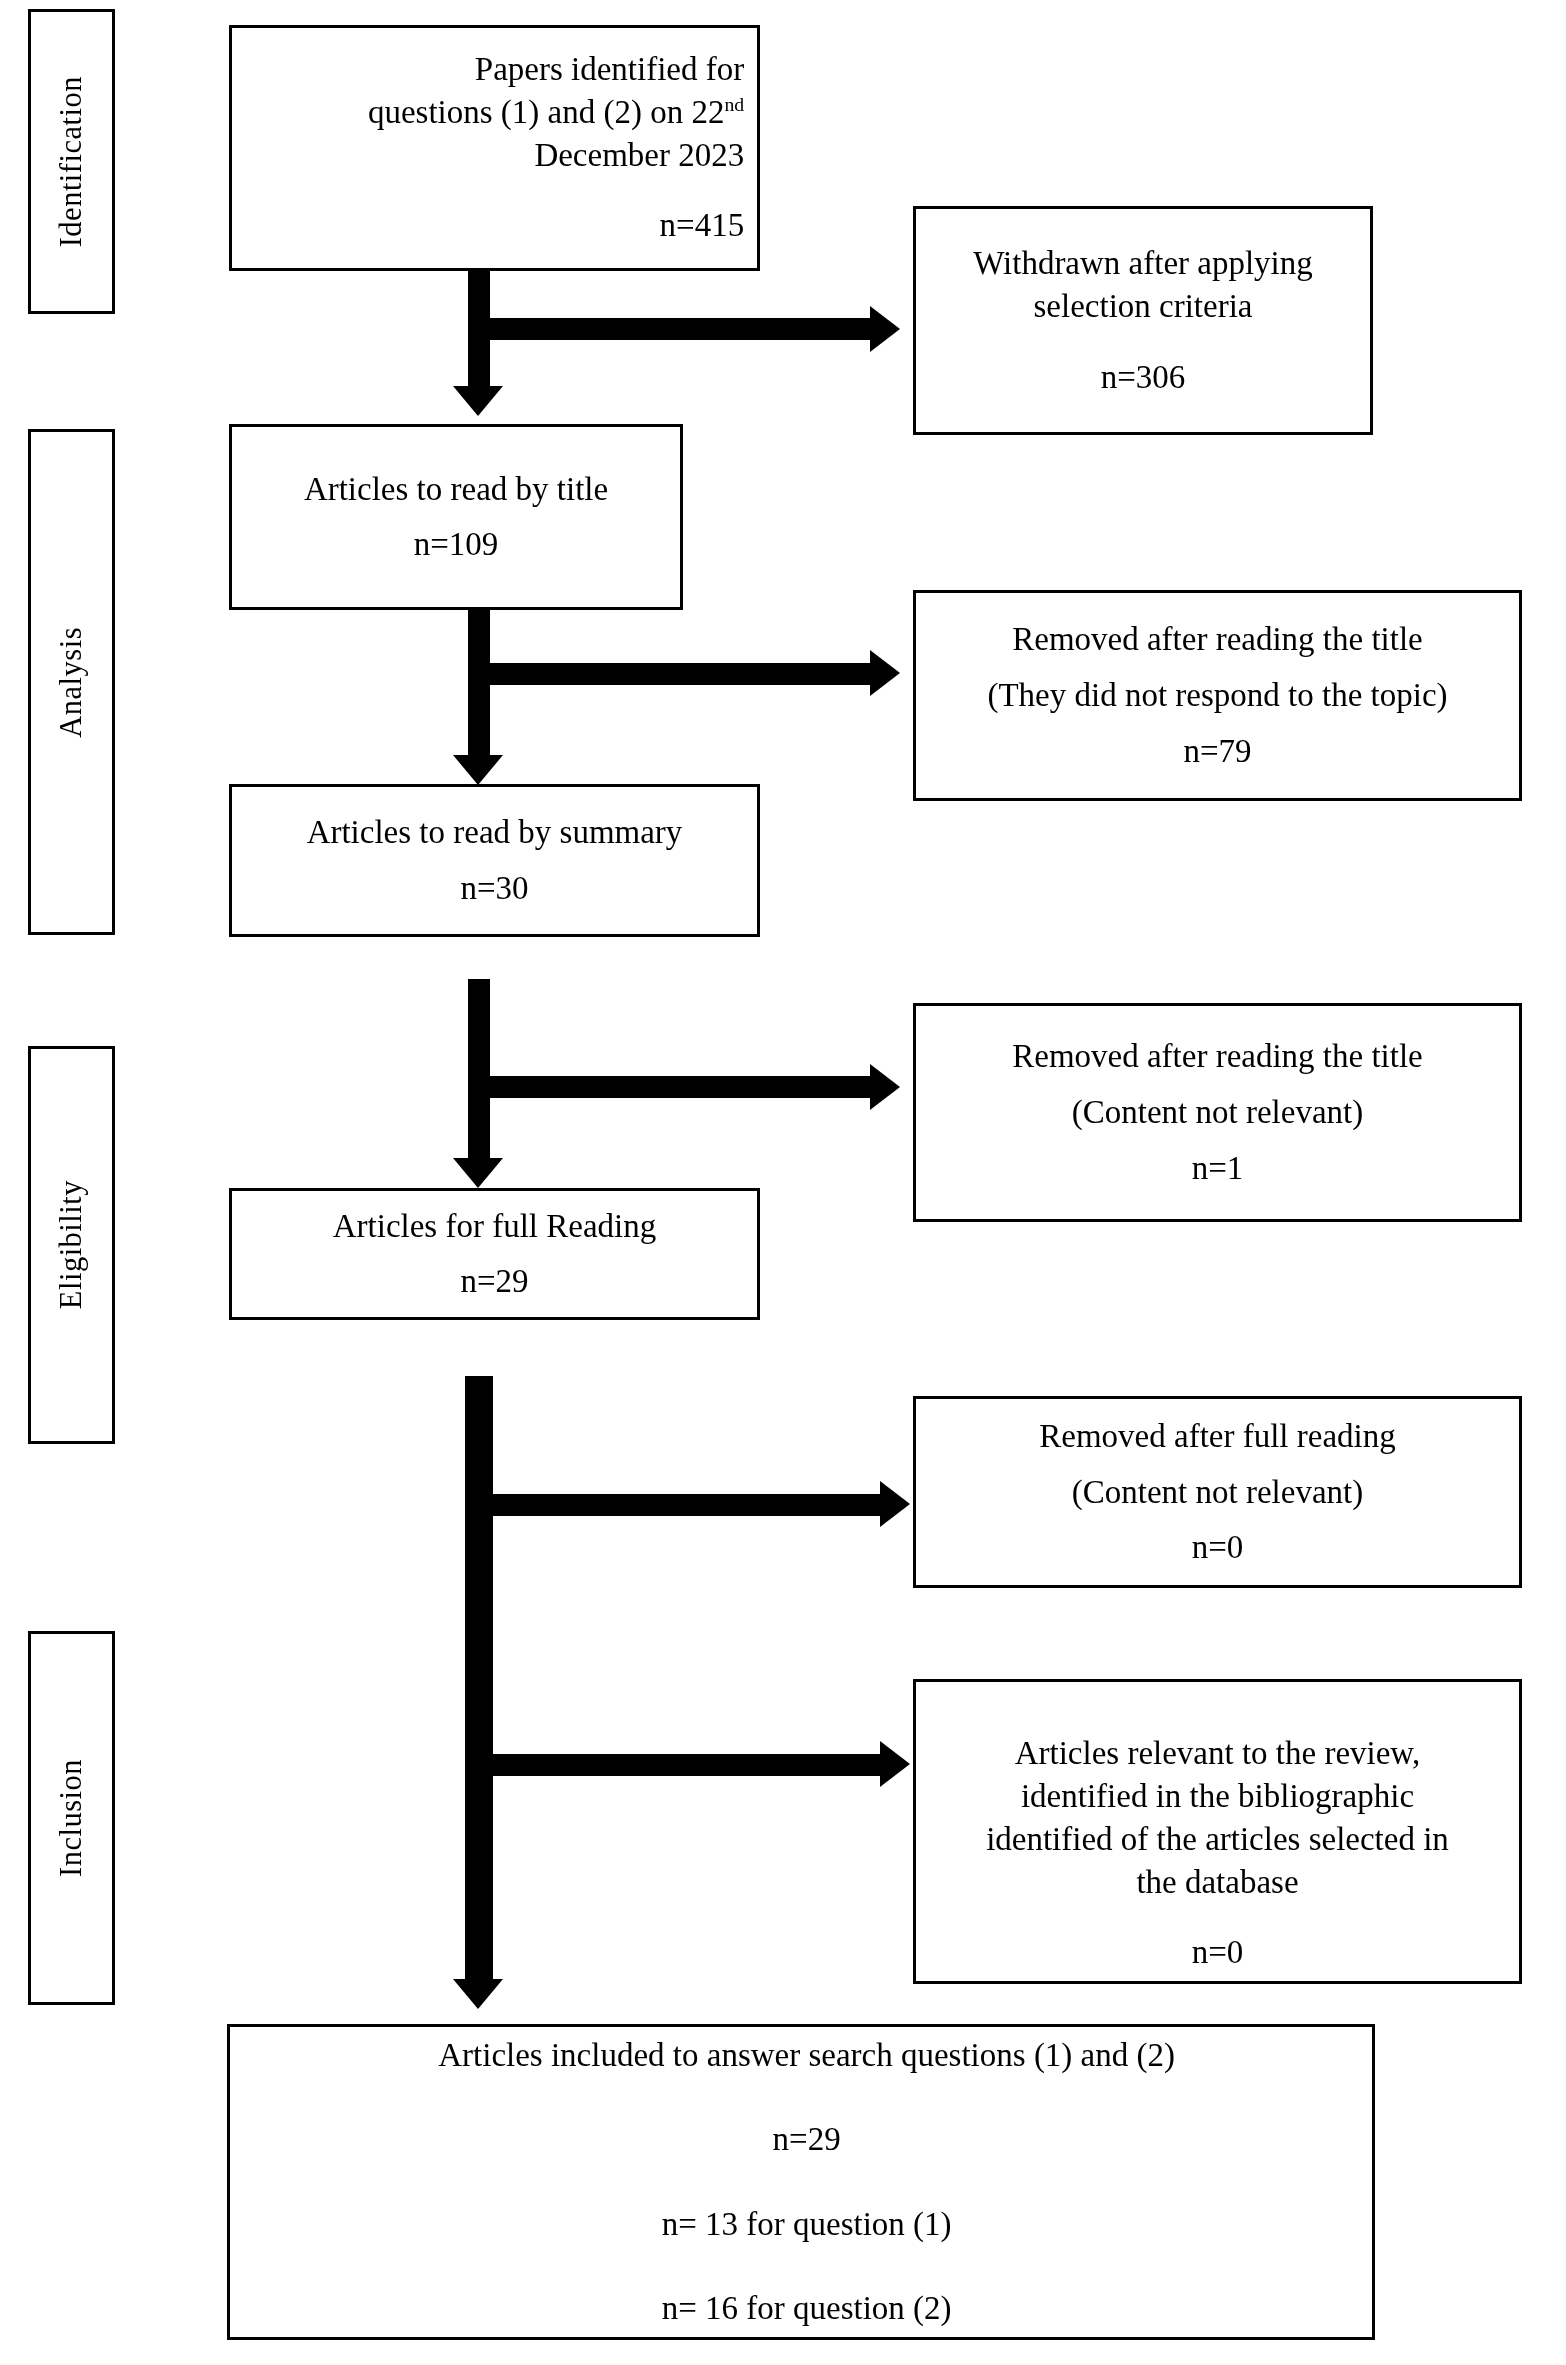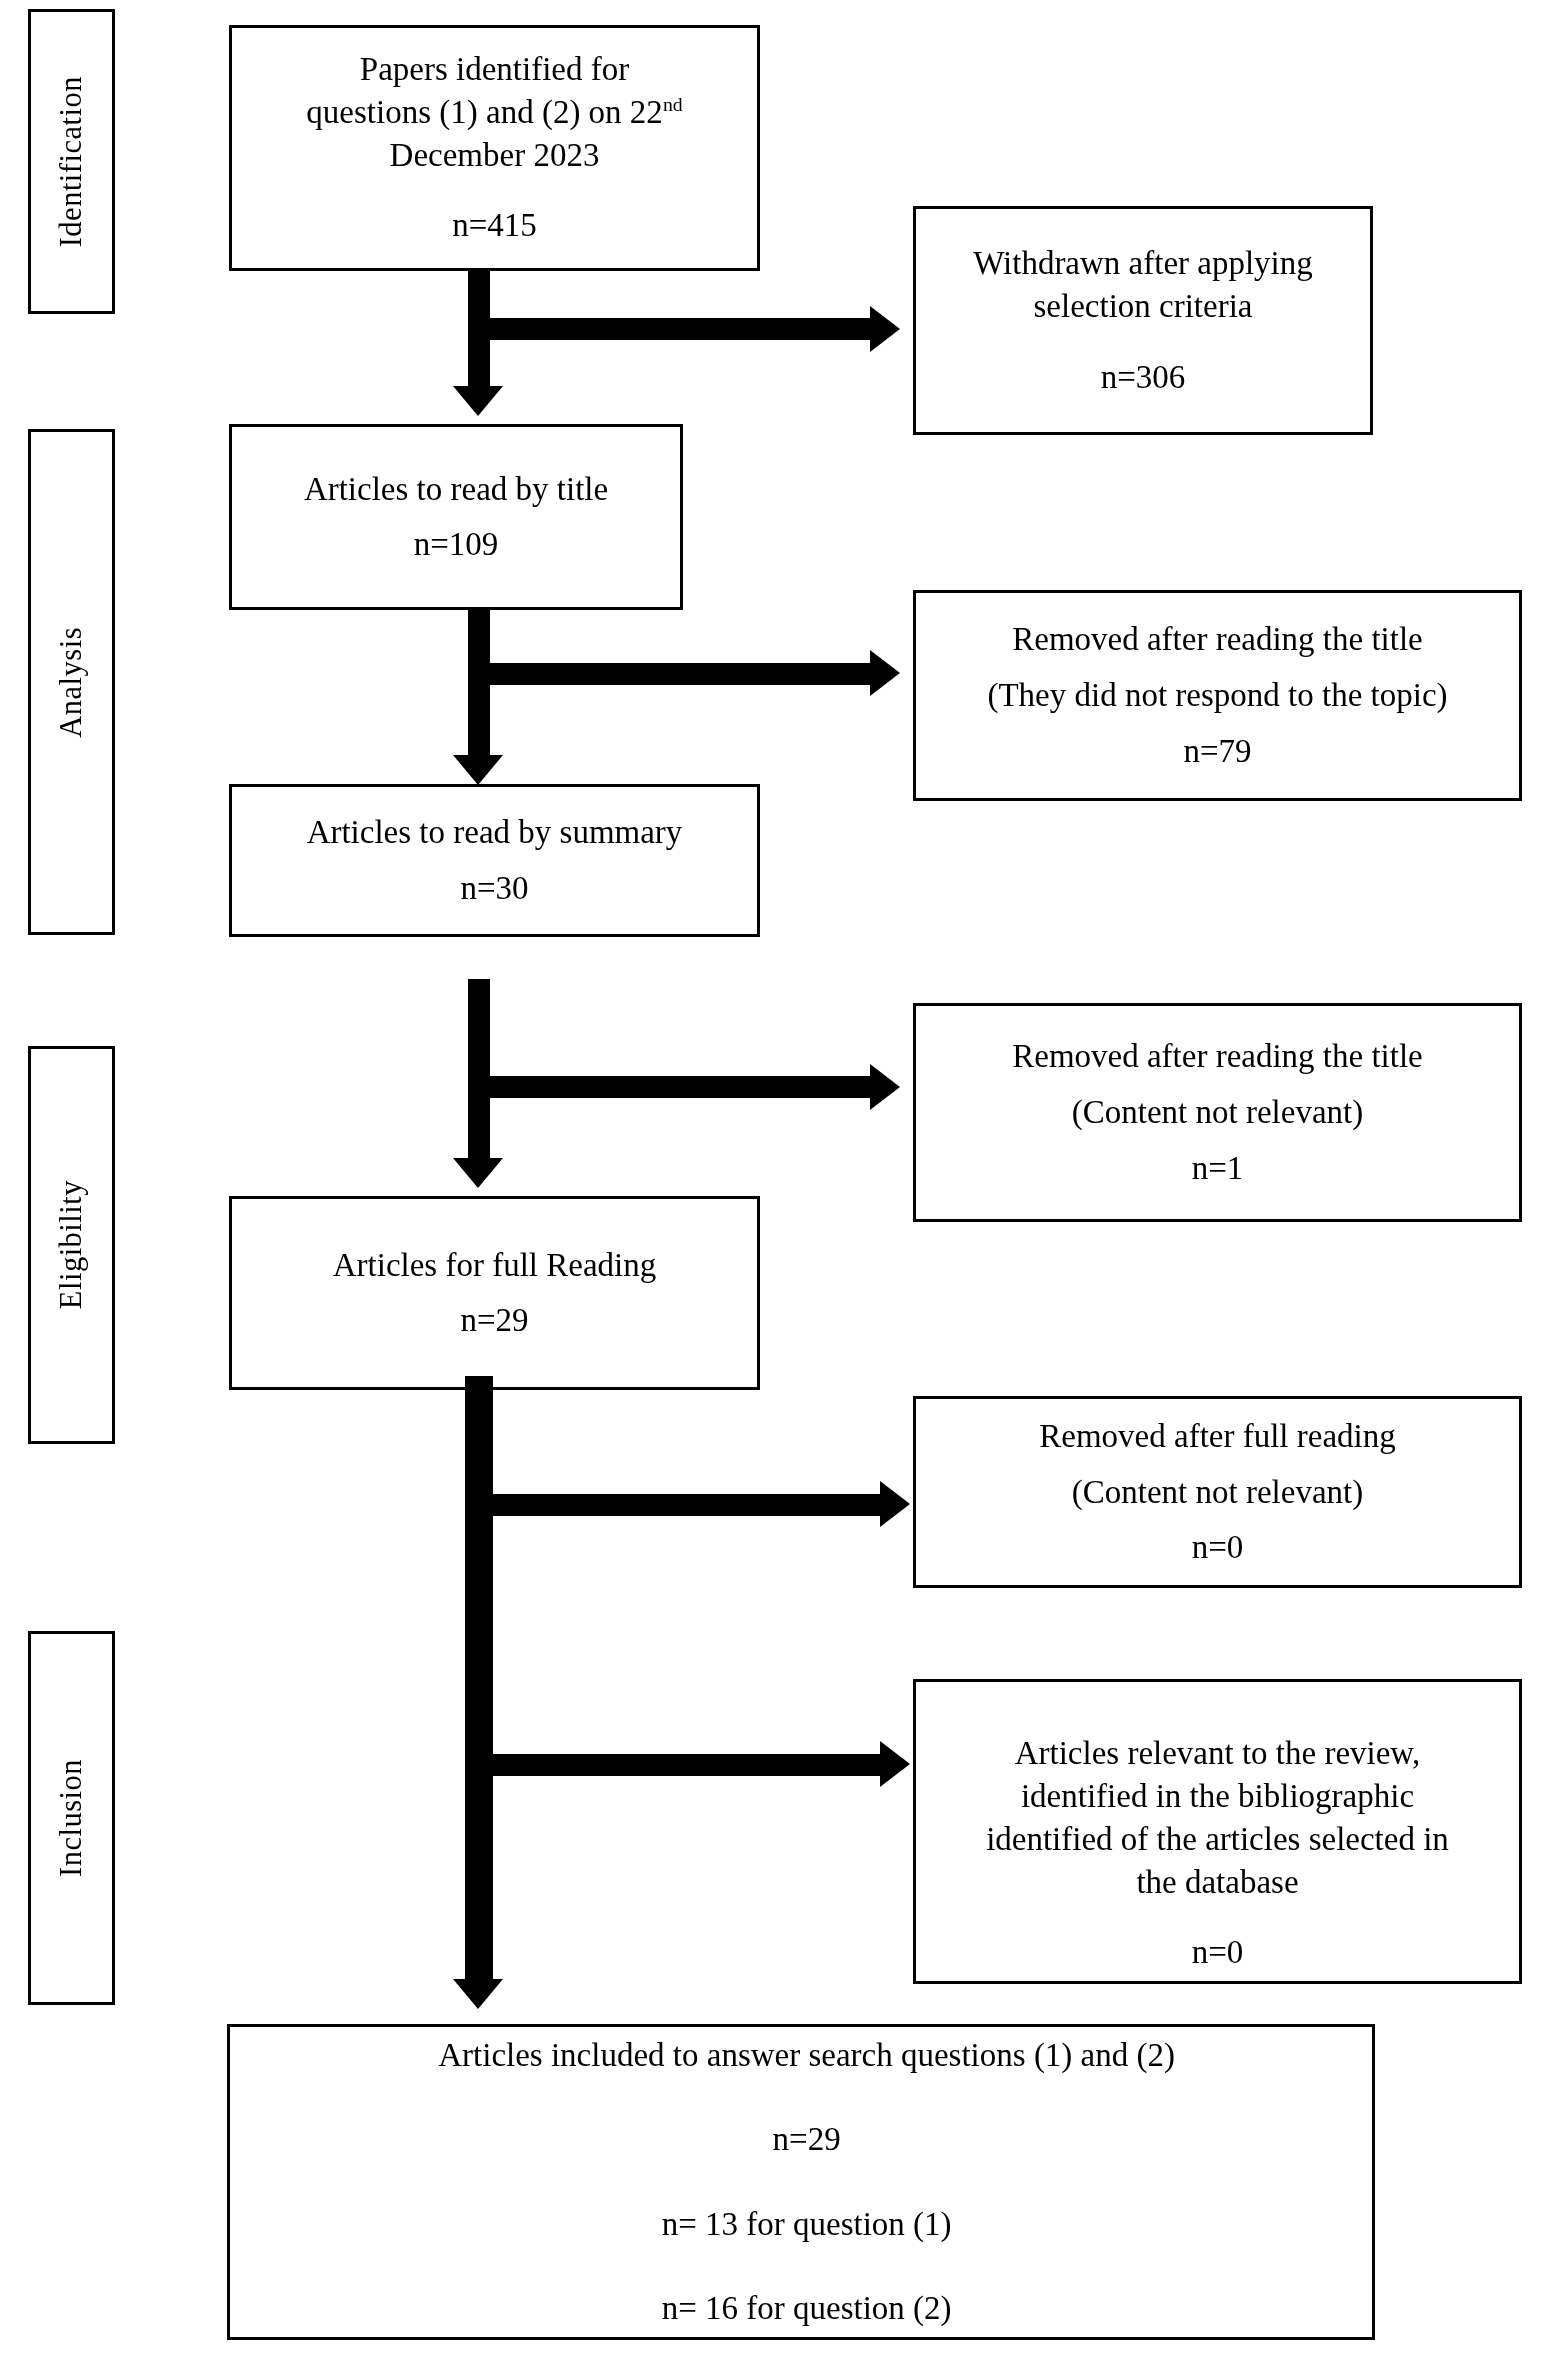--- a/index.html
+++ b/index.html
@@ -103,21 +103,21 @@
   </div>
 
   <div class="stage-label" style="left:27.5px; top:1046px; width:87px; height:398px;">
     <span class="vtext">Eligibility</span>
   </div>
 
   <div class="stage-label" style="left:27.5px; top:1631px; width:87px; height:374px;">
     <span class="vtext">Inclusion</span>
   </div>
 
-  <div class="flow-box" style="left:229px; top:24.6px; width:531px; height:246px;">
+  <div class="flow-box" style="left:229px; top:24.6px; width:531px; height:246px;align-items:flex-end;">
     <div class="line">Papers identified for</div>
     <div class="line">
       <span>questions (1) and (2) on 22</span><sup class="ord">nd</sup>
     </div>
     <div class="line">December 2023</div>
     <div class="gap-md"></div>
     <div class="line">n=415</div>
   </div>
 
   <div class="vbar" style="left:468px; top:270px; width:21.6px; height:117px;"></div>
@@ -163,21 +163,21 @@
   <div class="arrow-right" style="left:870px; top:1064px;"></div>
 
   <div class="flow-box" style="left:913px; top:1003px; width:609px; height:219px;">
     <div class="line">Removed after reading the title</div>
     <div class="gap-sm"></div>
     <div class="line">(Content not relevant)</div>
     <div class="gap-sm"></div>
     <div class="line">n=1</div>
   </div>
 
-  <div class="flow-box" style="left:229px; top:1188px; width:531px; height:194px;margin-top:8px;">
+  <div class="flow-box" style="left:229px; top:1188px; width:531px; height:132px;">
     <div class="line">Articles for full Reading</div>
     <div class="gap-sm"></div>
     <div class="line">n=29</div>
   </div>
 
   <div class="vbar" style="left:465px; top:1376px; width:27.5px; height:605px;"></div>
   <div class="arrow-down" style="left:453px; top:1979px;"></div>
 
   <div class="hbar" style="left:492px; top:1494px; width:388px; height:21.6px;"></div>
   <div class="arrow-right" style="left:880px; top:1481px;"></div>

